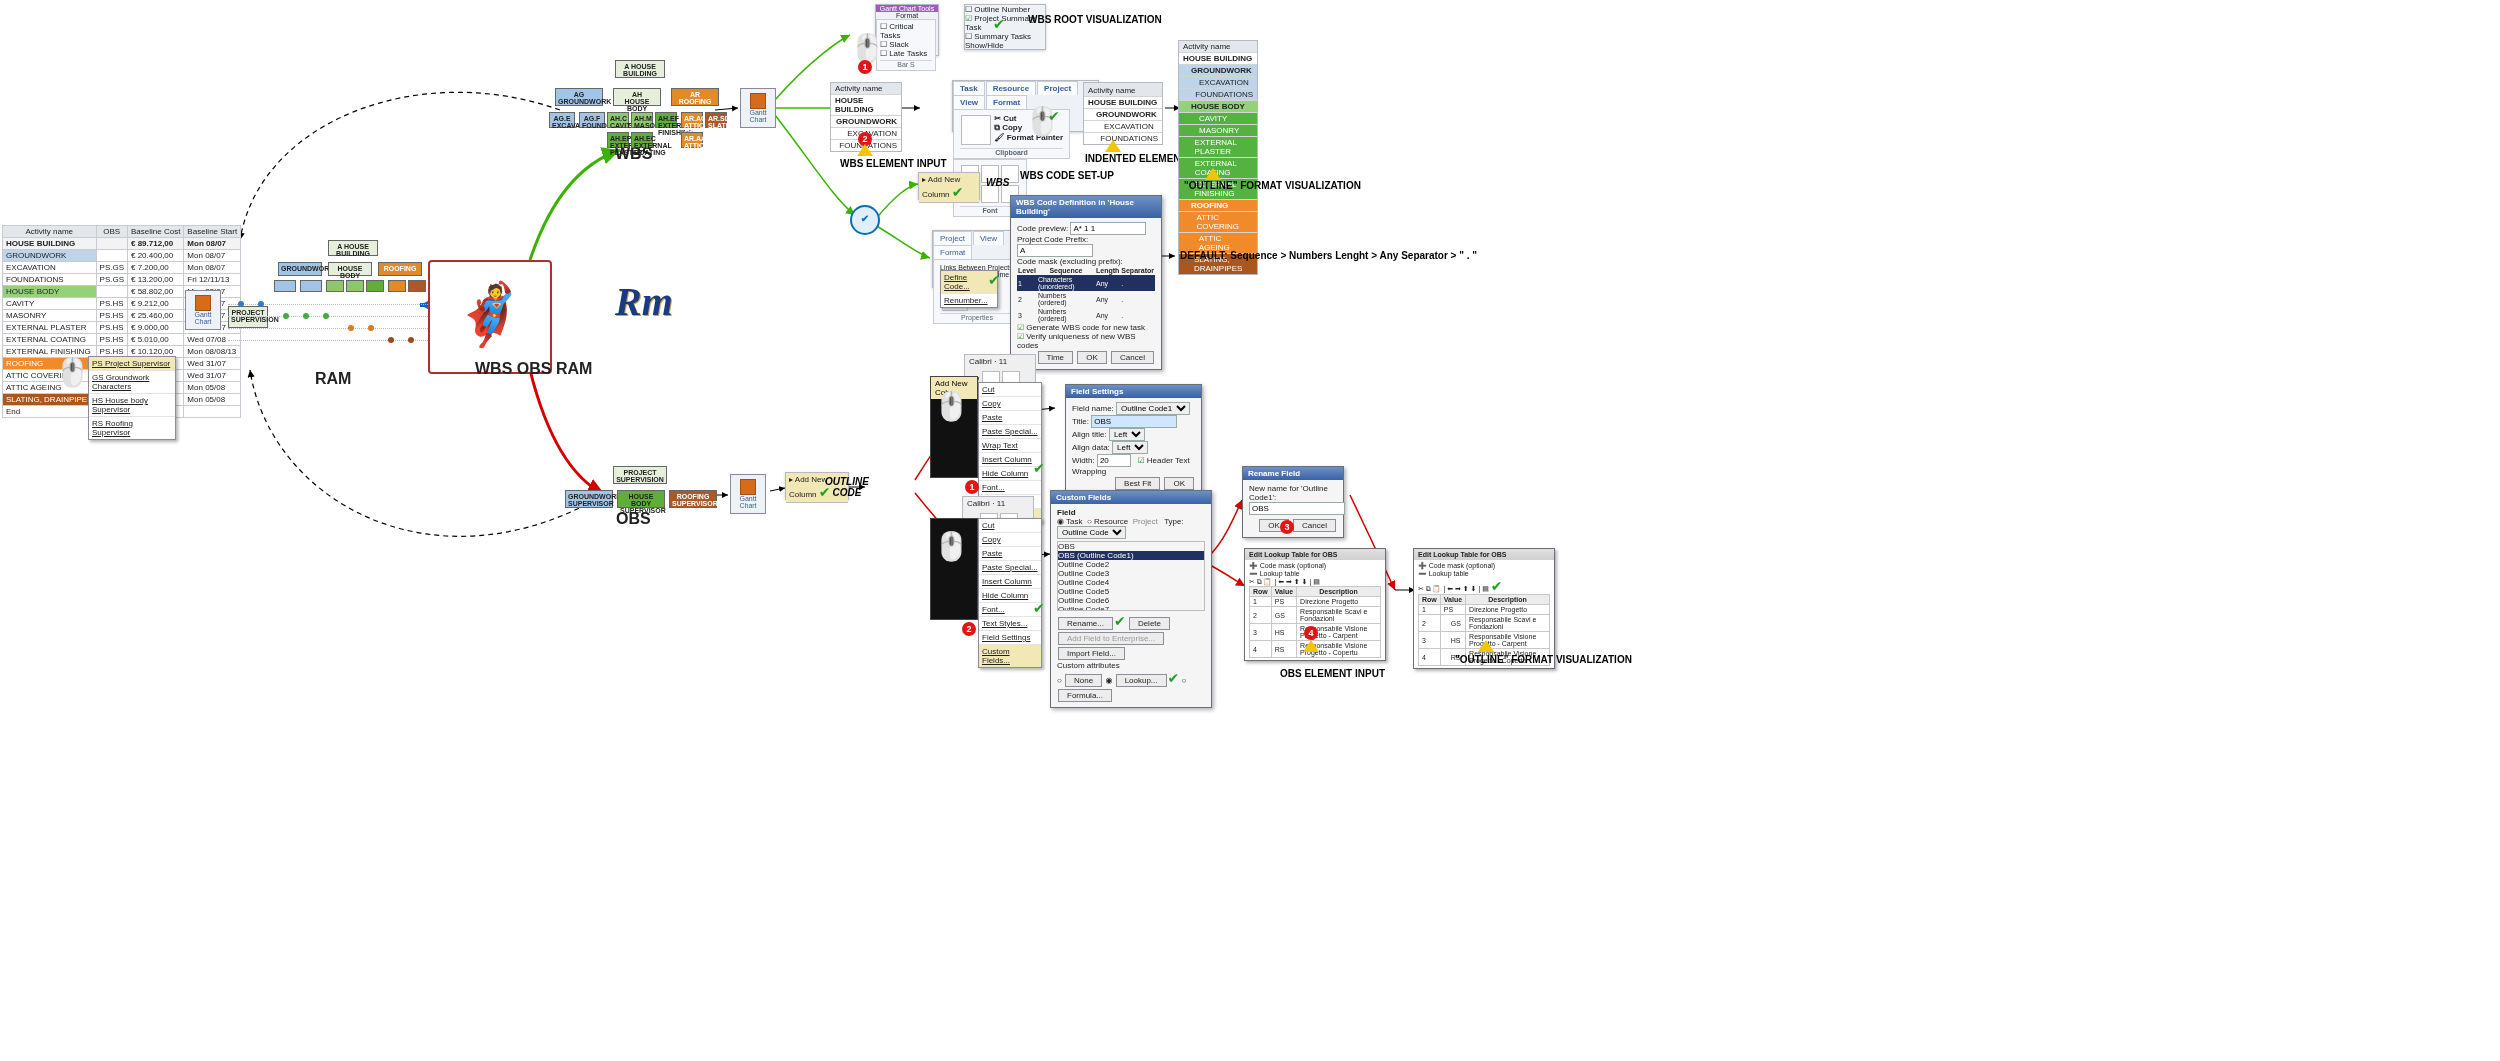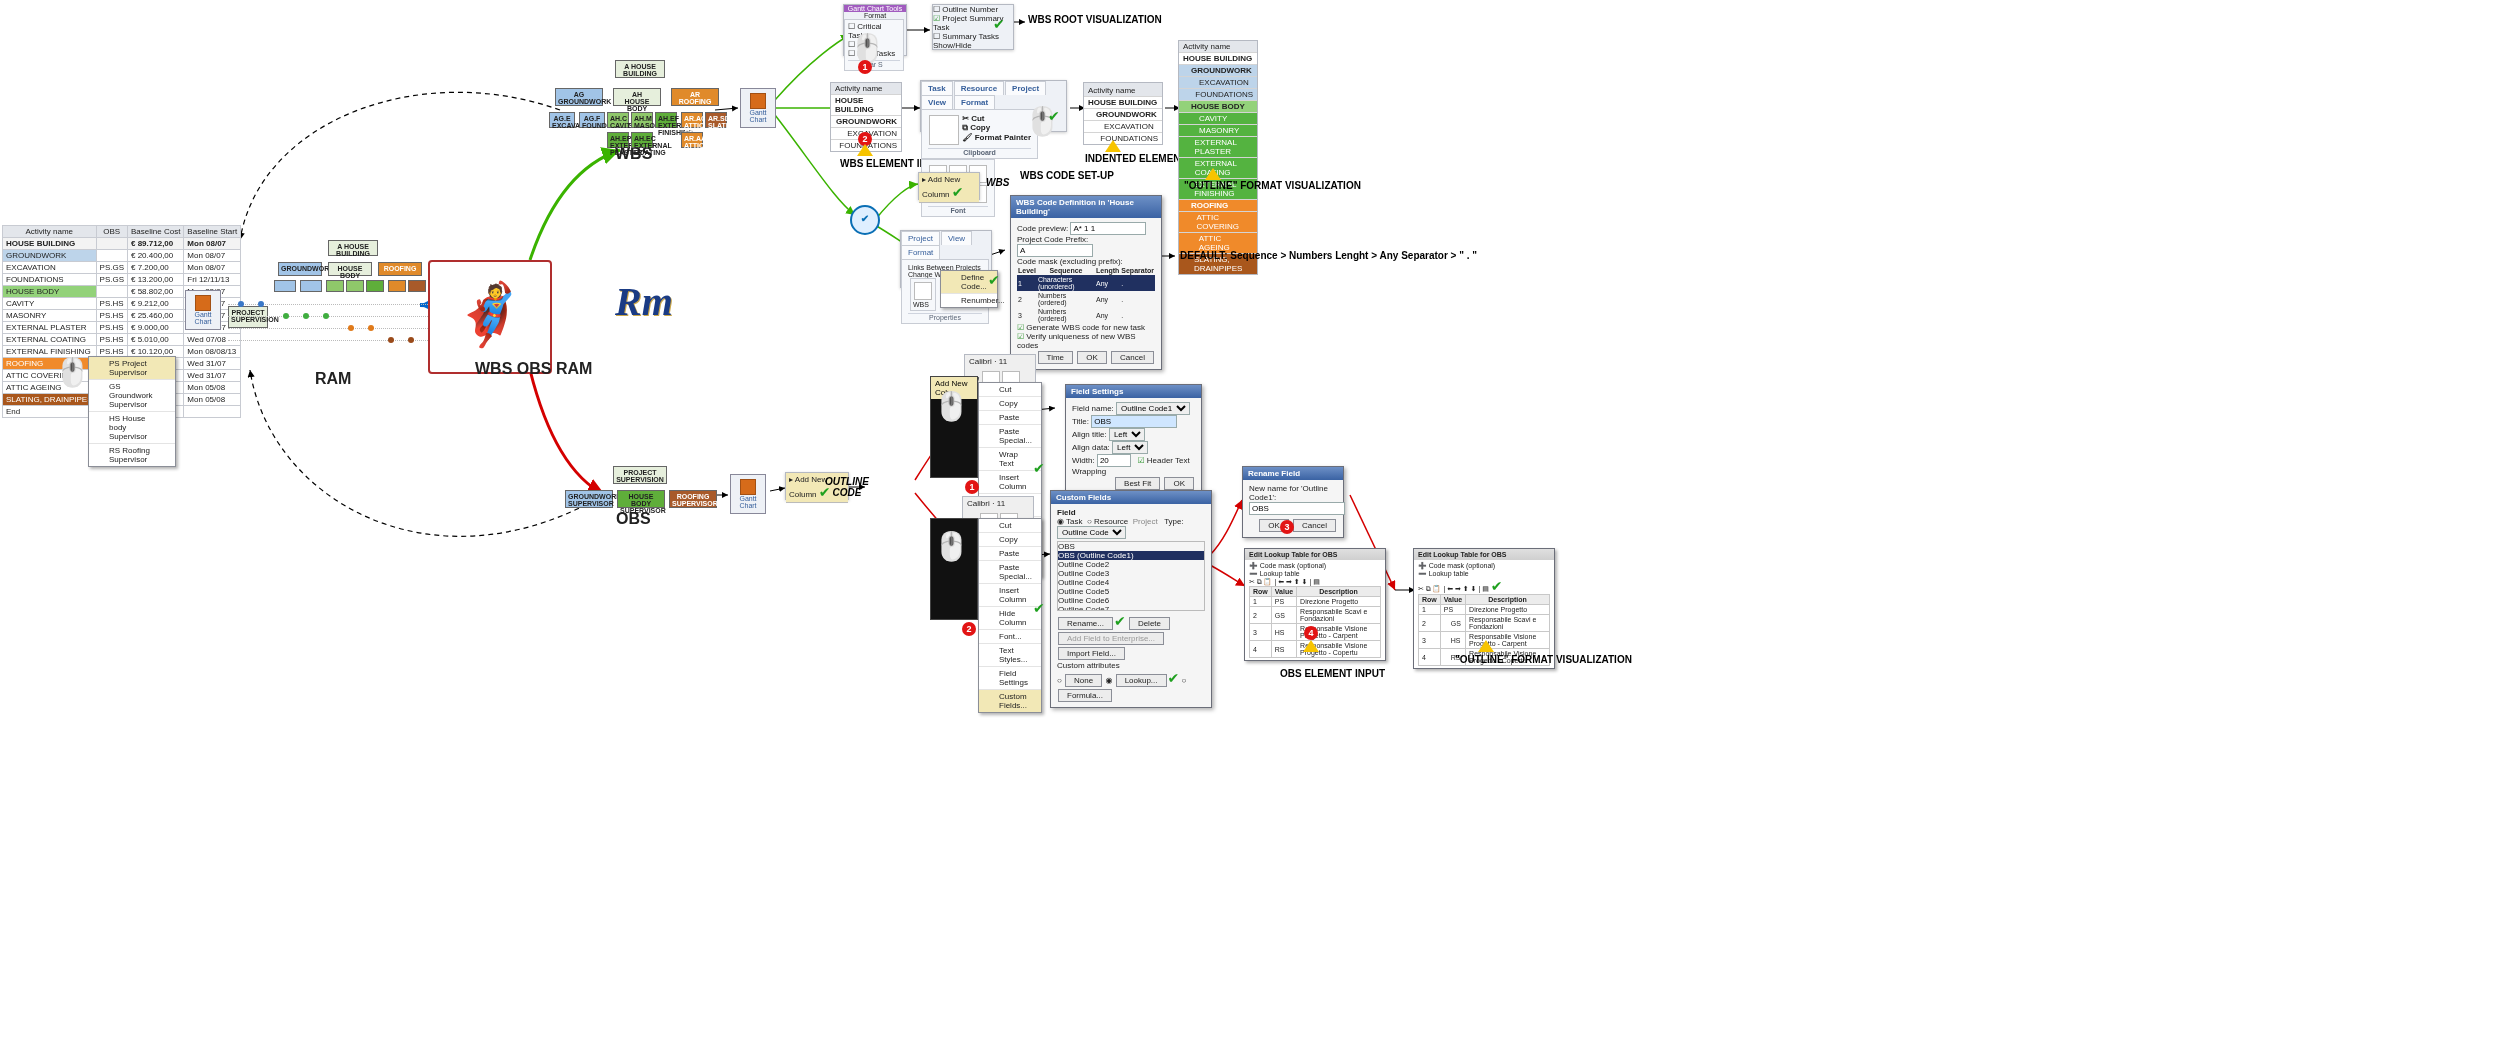--- a/index.html
+++ b/index.html
@@ -152,20 +152,21 @@
     font-size: 9px;
     font-weight: bold;
     text-align: center;
     line-height: 14px;
   }
 
   
   .ribbon {
     font-size: 8px;
     background: #eef1f6;
+    margin-left: 32px;
   }
   .ribbon .tabs span {
     display:inline-block;
     padding: 2px 6px;
     border: 1px solid #c8ccd4;
     border-bottom: none;
     background:#fafbfd;
     margin-right:1px;
     color:#365f9b;
   }
@@ -199,21 +200,21 @@
   }
 
   
   .ctxmenu {
     position:absolute;
     background:#fff;
     border:1px solid #8b8e97;
     font-size:8px;
     box-shadow:2px 2px 3px rgba(0,0,0,.3);
   }
-  .ctxmenu .item { padding:2px 20px; border-bottom:1px solid #e4e4e4; }
+  .ctxmenu .item { padding:2px 3px; border-bottom:1px solid #e4e4e4;text-decoration:underline; }
   .ctxmenu .item:last-child { border-bottom:none; }
   .ctxmenu .hi  { background:#f2e8b6; }
 
   .blackpanel {
     position:absolute;
     background:#111;
     border:1px solid #444;
   }
   .blackpanel .hdrbar {
     background:#f2e8b6;
@@ -895,21 +896,21 @@
         <td>End</td>
         <td></td>
         <td></td>
         <td></td>
       </tr>
     </tbody>
   </table>
 
 <div class="ctxmenu" style="left:88px;top:356px;width:86px;">
   <div class="item hi">PS  Project Supervisor</div>
-  <div class="item">GS  Groundwork Supervisor</div>
+  <div class="item">GS  Groundwork Characters</div>
   <div class="item">HS  House body Supervisor</div>
   <div class="item">RS  Roofing Supervisor</div>
 </div>
 <div class="mouse" style="left:55px;top:356px;">🖱️</div>
 
 <div class="gantticon" style="left:185px;top:290px;">
   <div class="gl"></div>
     <div class="txt">Gantt
 Chart</div>
 </div>

